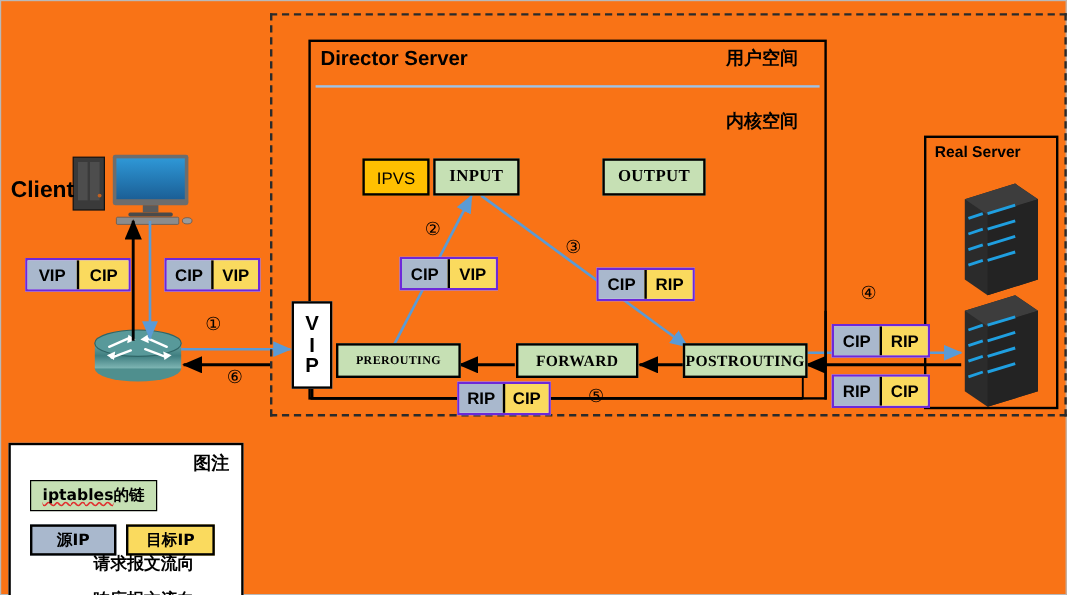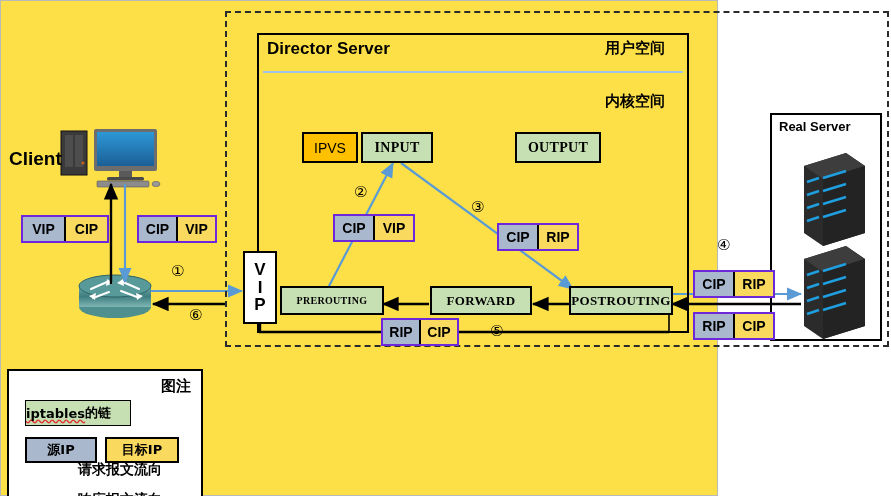--- a/index.html
+++ b/index.html
@@ -1,20 +1,20 @@
 <!DOCTYPE html>
 <html><head>
 <meta charset="utf-8">
 <style>
   html,body{margin:0;padding:0;background:#ffffff;}
   body{width:891px;height:496px;position:relative;overflow:hidden;
        font-family:"Liberation Sans","DejaVu Sans",sans-serif;}
 
-  #stage{position:absolute;left:0;top:0;width:718px;height:496px;
-         border:1px solid #b9b9b9;box-sizing:border-box;background:#fde047;}
+  #stage{position:absolute;left:0;top:0;width:889px;height:496px;
+         border:1px solid #b9b9b9;box-sizing:border-box;background:#f97316;}
 
   
   .abs{position:absolute;box-sizing:border-box;}
 
   
   .dashed-region{border:2px dashed #2b2b2b;}
 
   
   .frame{border:2px solid #000;background:transparent;}
 
@@ -41,21 +41,21 @@
   .vipbox{border:2px solid #000;background:#fff;display:flex;
           flex-direction:column;align-items:center;justify-content:center;
           font-weight:bold;color:#000;line-height:1.05;}
 
   
   .step{font-size:15px;color:#000;line-height:1;}
 
   
   .legend-box{border:2px solid #000;background:#fff;}
   .legend-chain{background:#c6e0b4;border:1px solid #000;
-                display:flex;align-items:center;
+                display:flex;align-items:center;justify-content:center;
                 font-weight:bold;font-size:13px;color:#000;}
   .legend-chain u{text-decoration:underline wavy #e03030;
                   text-decoration-skip-ink:none;}
   .legend-src{background:#a9b8cd;border:2px solid #000;
               display:flex;align-items:center;justify-content:center;
               font-weight:bold;font-size:13px;color:#000;}
   .legend-dst{background:#fada5e;border:2px solid #000;
               display:flex;align-items:center;justify-content:center;
               font-weight:bold;font-size:13px;color:#000;}
   .legend-text{font-weight:bold;font-size:14px;color:#000;white-space:nowrap;}
@@ -218,21 +218,21 @@
   <div class="abs vipbox" style="left:242px;top:250px;width:34px;height:73px;font-size:17px;">
     <span>V</span>
     <span>I</span>
     <span>P</span>
   </div>
 
   <div class="abs ipvs" style="left:301px;top:131px;width:56px;height:31px;font-size:14px;">IPVS</div>
 
   <div class="abs chain" style="left:360px;top:131px;width:72px;height:31px;font-size:14px;">INPUT</div>
 
-  <div class="abs chain" style="left:501px;top:131px;width:86px;height:31px;font-size:14px;margin-left:13px;">OUTPUT</div>
+  <div class="abs chain" style="left:501px;top:131px;width:86px;height:31px;font-size:14px;">OUTPUT</div>
 
   <div class="abs chain" style="left:279px;top:285px;width:104px;height:29px;font-size:10px;">PREROUTING</div>
 
   <div class="abs chain" style="left:429px;top:285px;width:102px;height:29px;font-size:13px;">FORWARD</div>
 
   <div class="abs chain" style="left:568px;top:285px;width:104px;height:29px;font-size:13px;">POSTROUTING</div>
 
   <div class="abs pkt" style="left:20px;top:214px;width:88px;height:28px;">
     <span class="src" style="width:44px;font-size:14px;">VIP</span>
     <span class="dst" style="width:44px;font-size:14px;">CIP</span>

